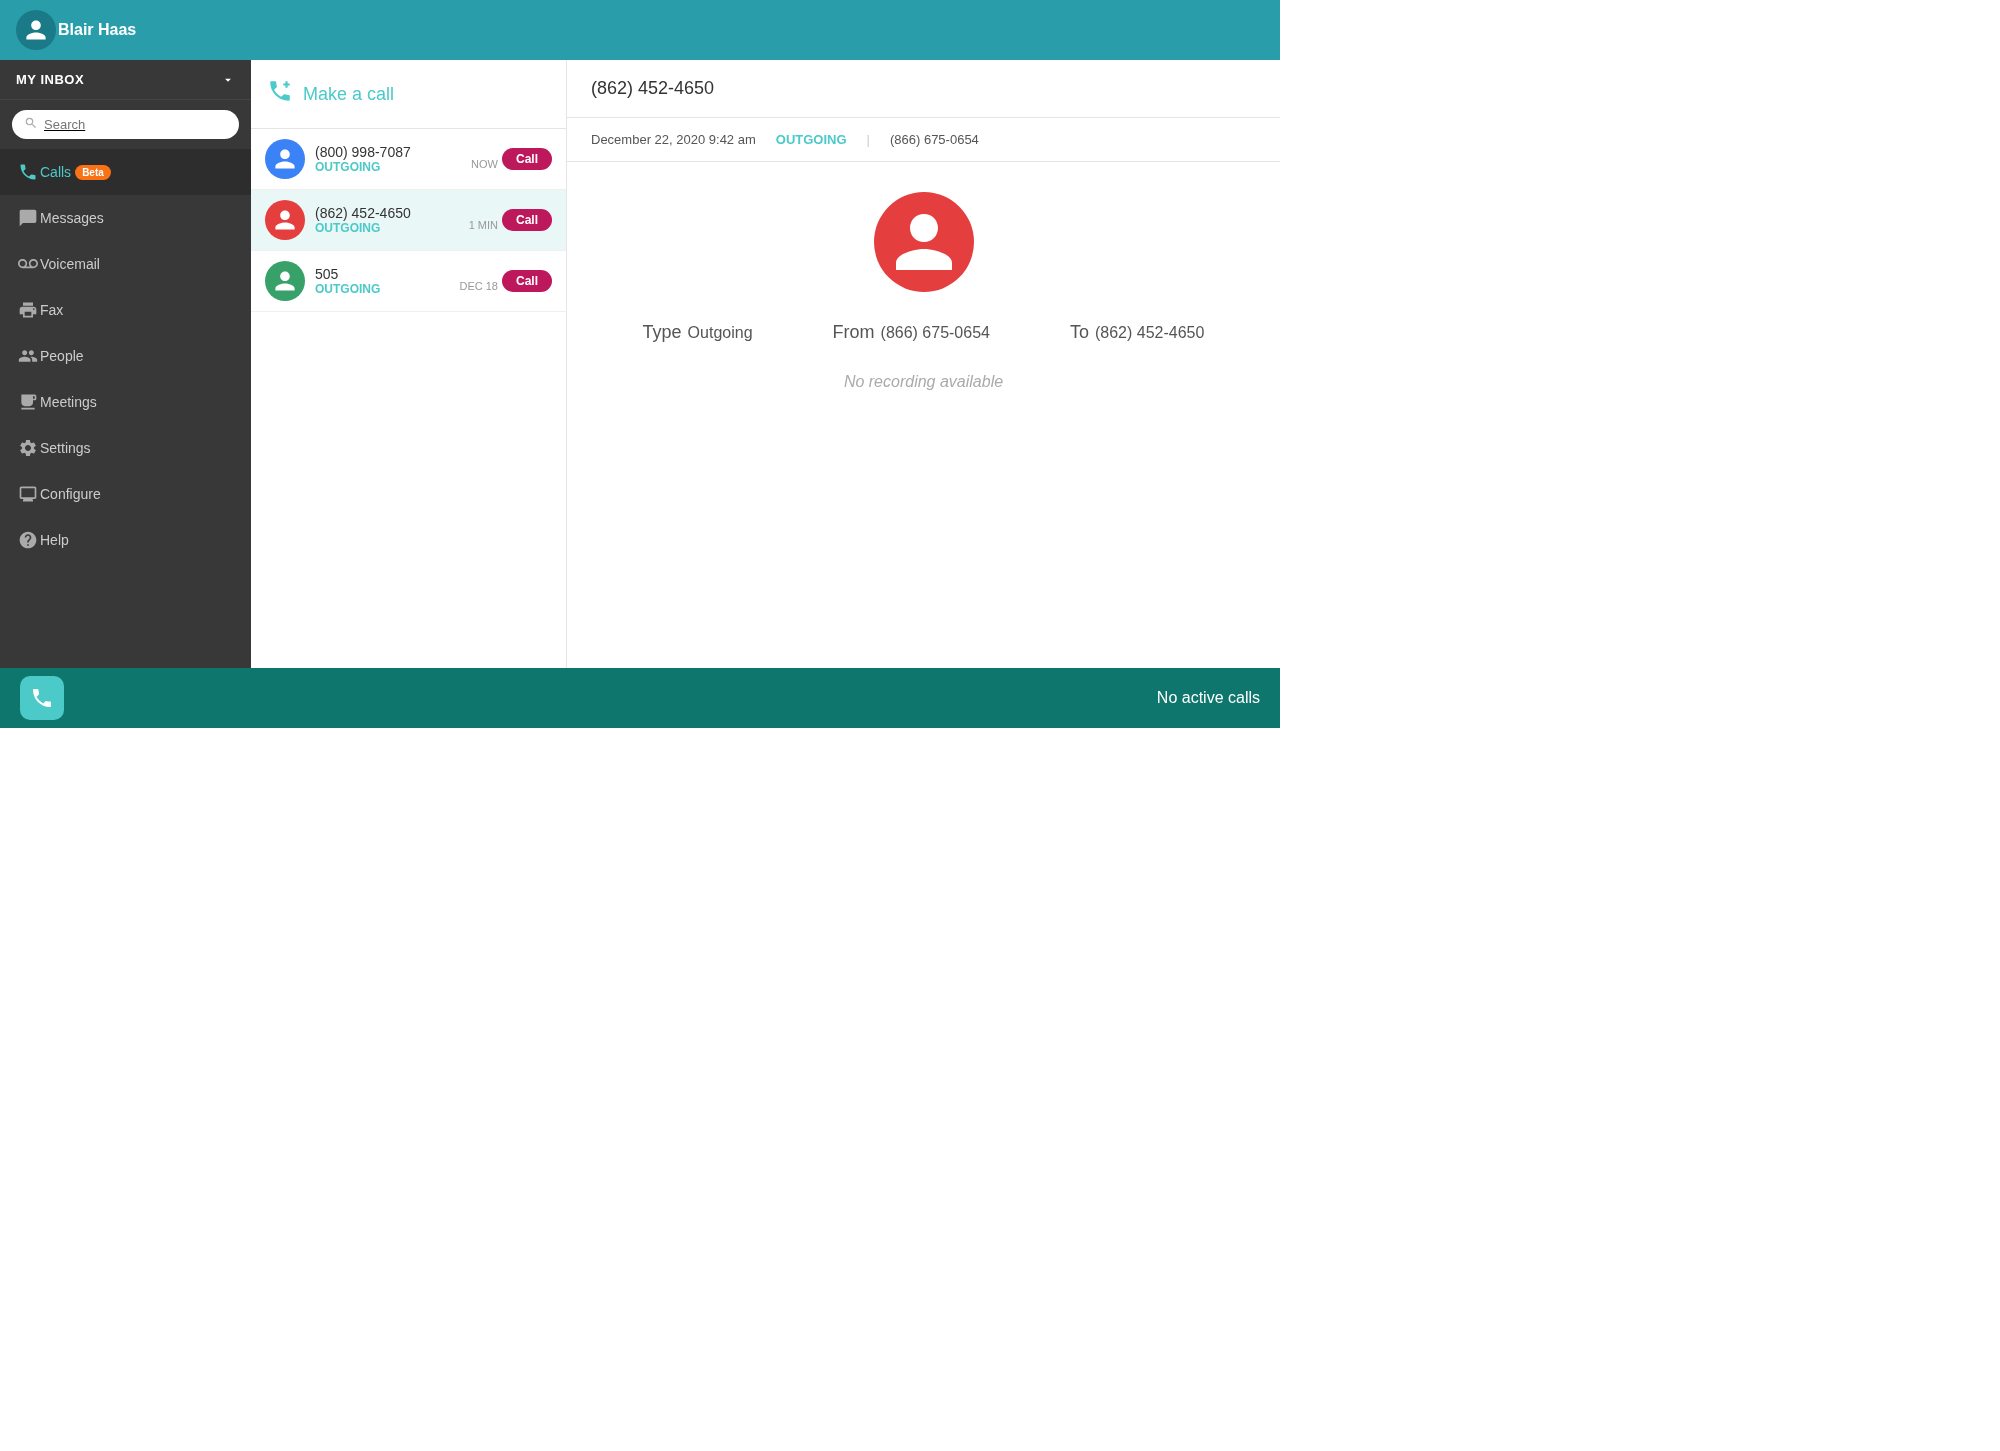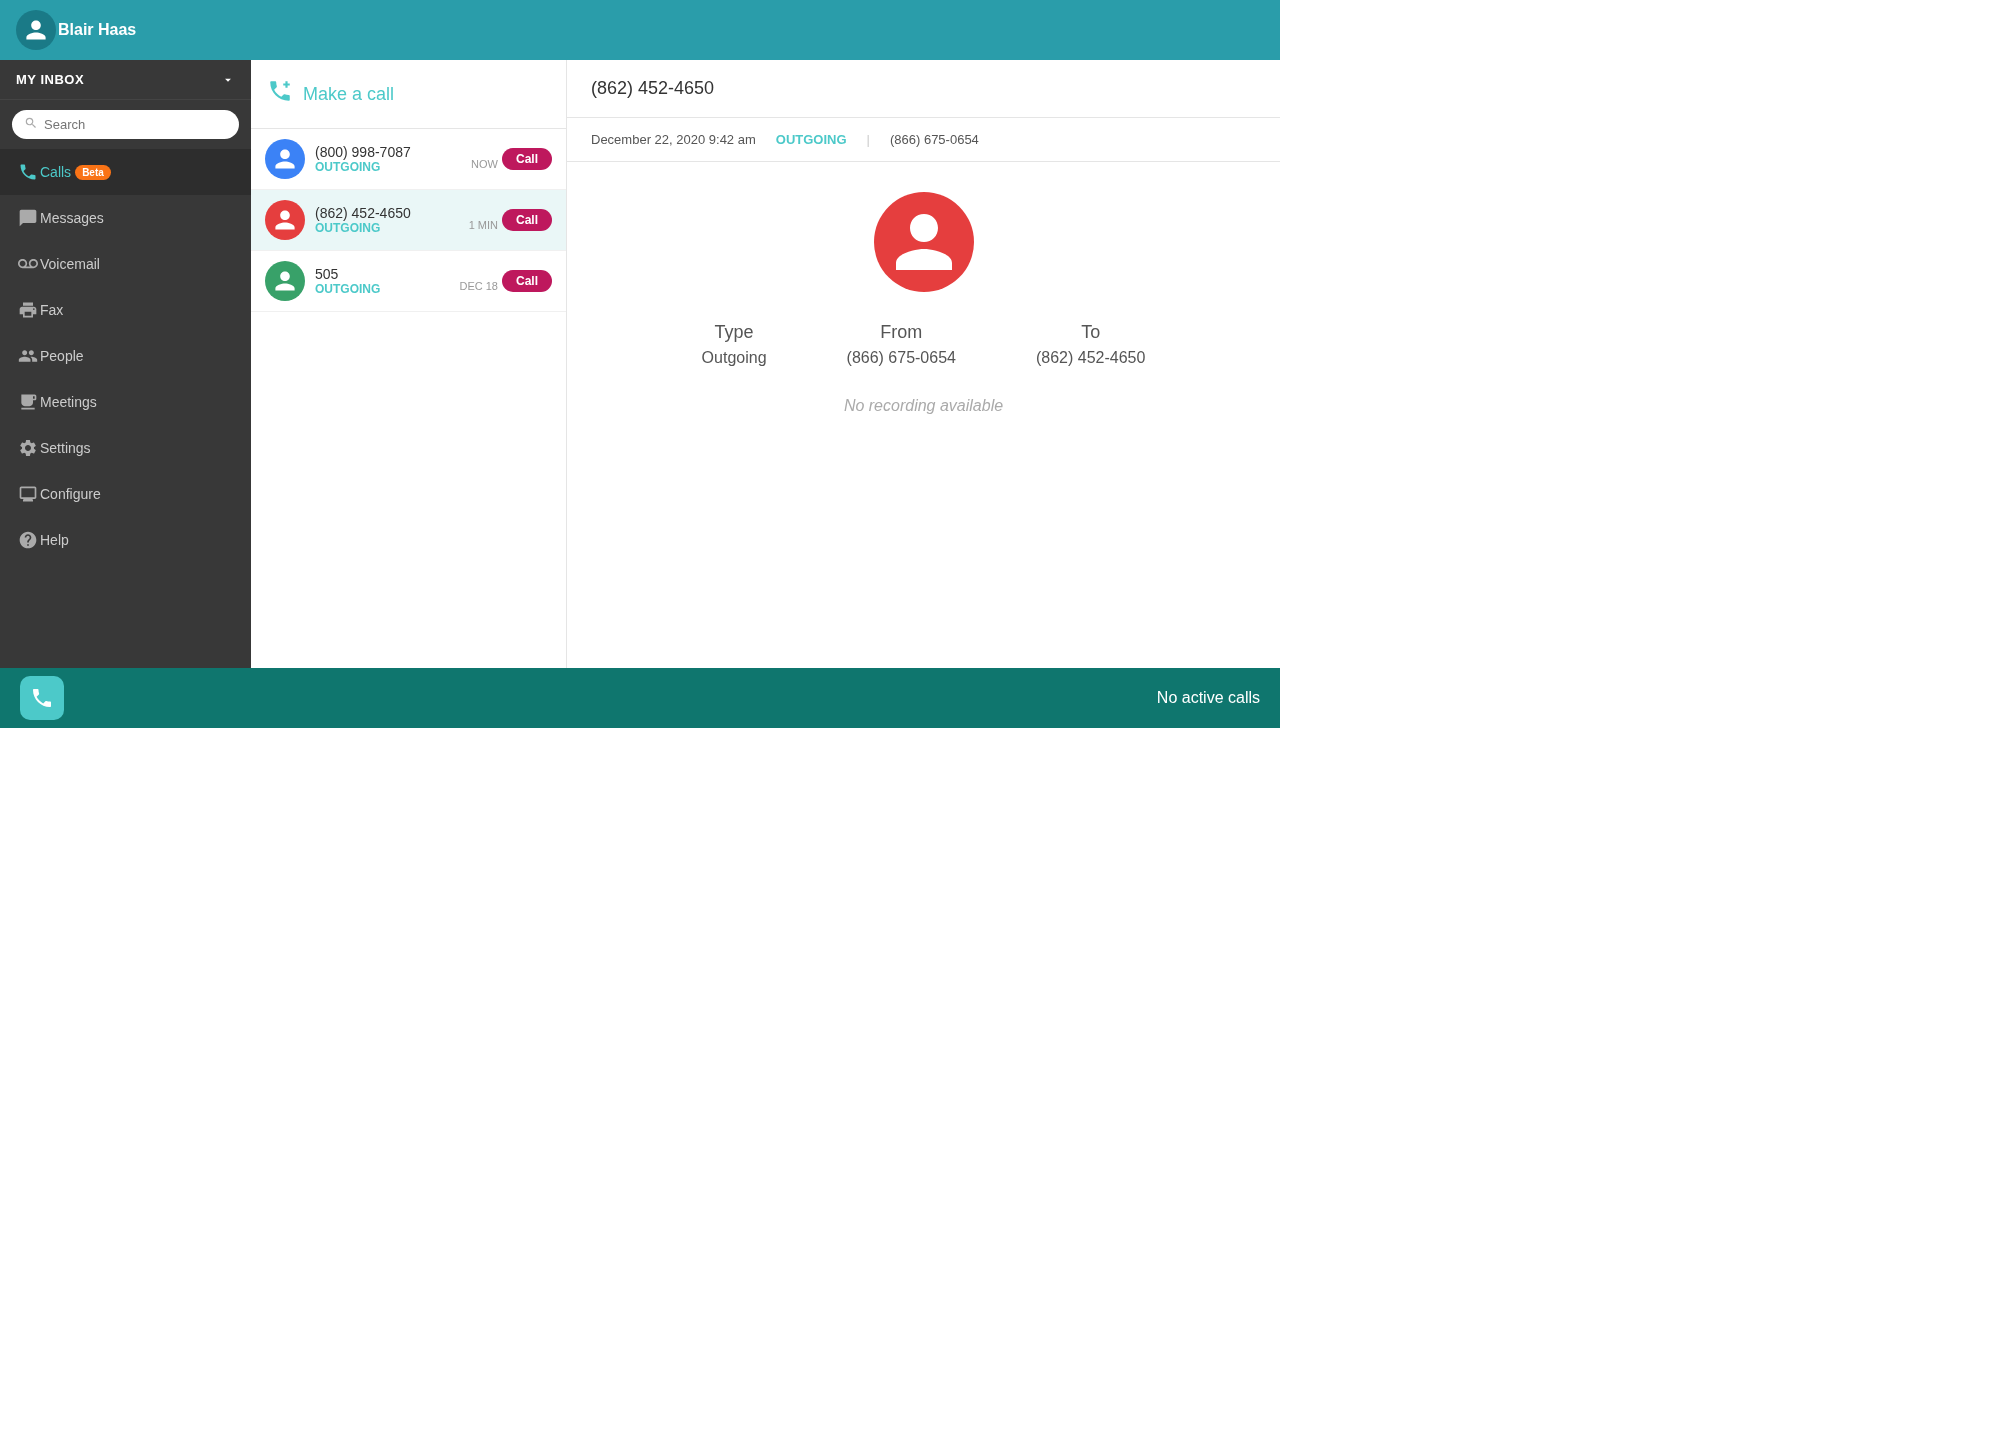--- a/index.html
+++ b/index.html
@@ -62,20 +62,21 @@
       padding: 10px 12px;
       background: #383838;
     }
     .search-input-wrap {
       display: flex;
       align-items: center;
       background: #fff;
       border-radius: 20px;
       padding: 6px 12px;
       gap: 6px;
+      text-decoration: underline;
     }
     .search-input-wrap input {
       border: none; outline: none; background: transparent;
       font-size: 13px; color: #333; width: 100%;
     }
     .search-icon-svg { color: #aaa; font-size: 14px; }
 
     .nav-item {
       display: flex;
       align-items: center;
@@ -201,21 +202,21 @@
       display: flex; align-items: center; justify-content: center;
       margin-bottom: 30px;
     }
     .contact-avatar-large svg { width: 70px; height: 70px; fill: #fff; }
 
     .call-details-row {
       display: flex;
       gap: 80px;
       margin-bottom: 30px;
     }
-    .detail-col { display: flex; flex-direction: column; align-items: center; gap: 6px; }
+    .detail-col { display: flex; align-items: center; gap: 6px; }
     .detail-col-label { font-size: 18px; color: #555; font-weight: 400; }
     .detail-col-value { font-size: 16px; color: #555; }
 
     .no-recording {
       color: #aaa;
       font-style: italic;
       font-size: 16px;
     }
 
     

